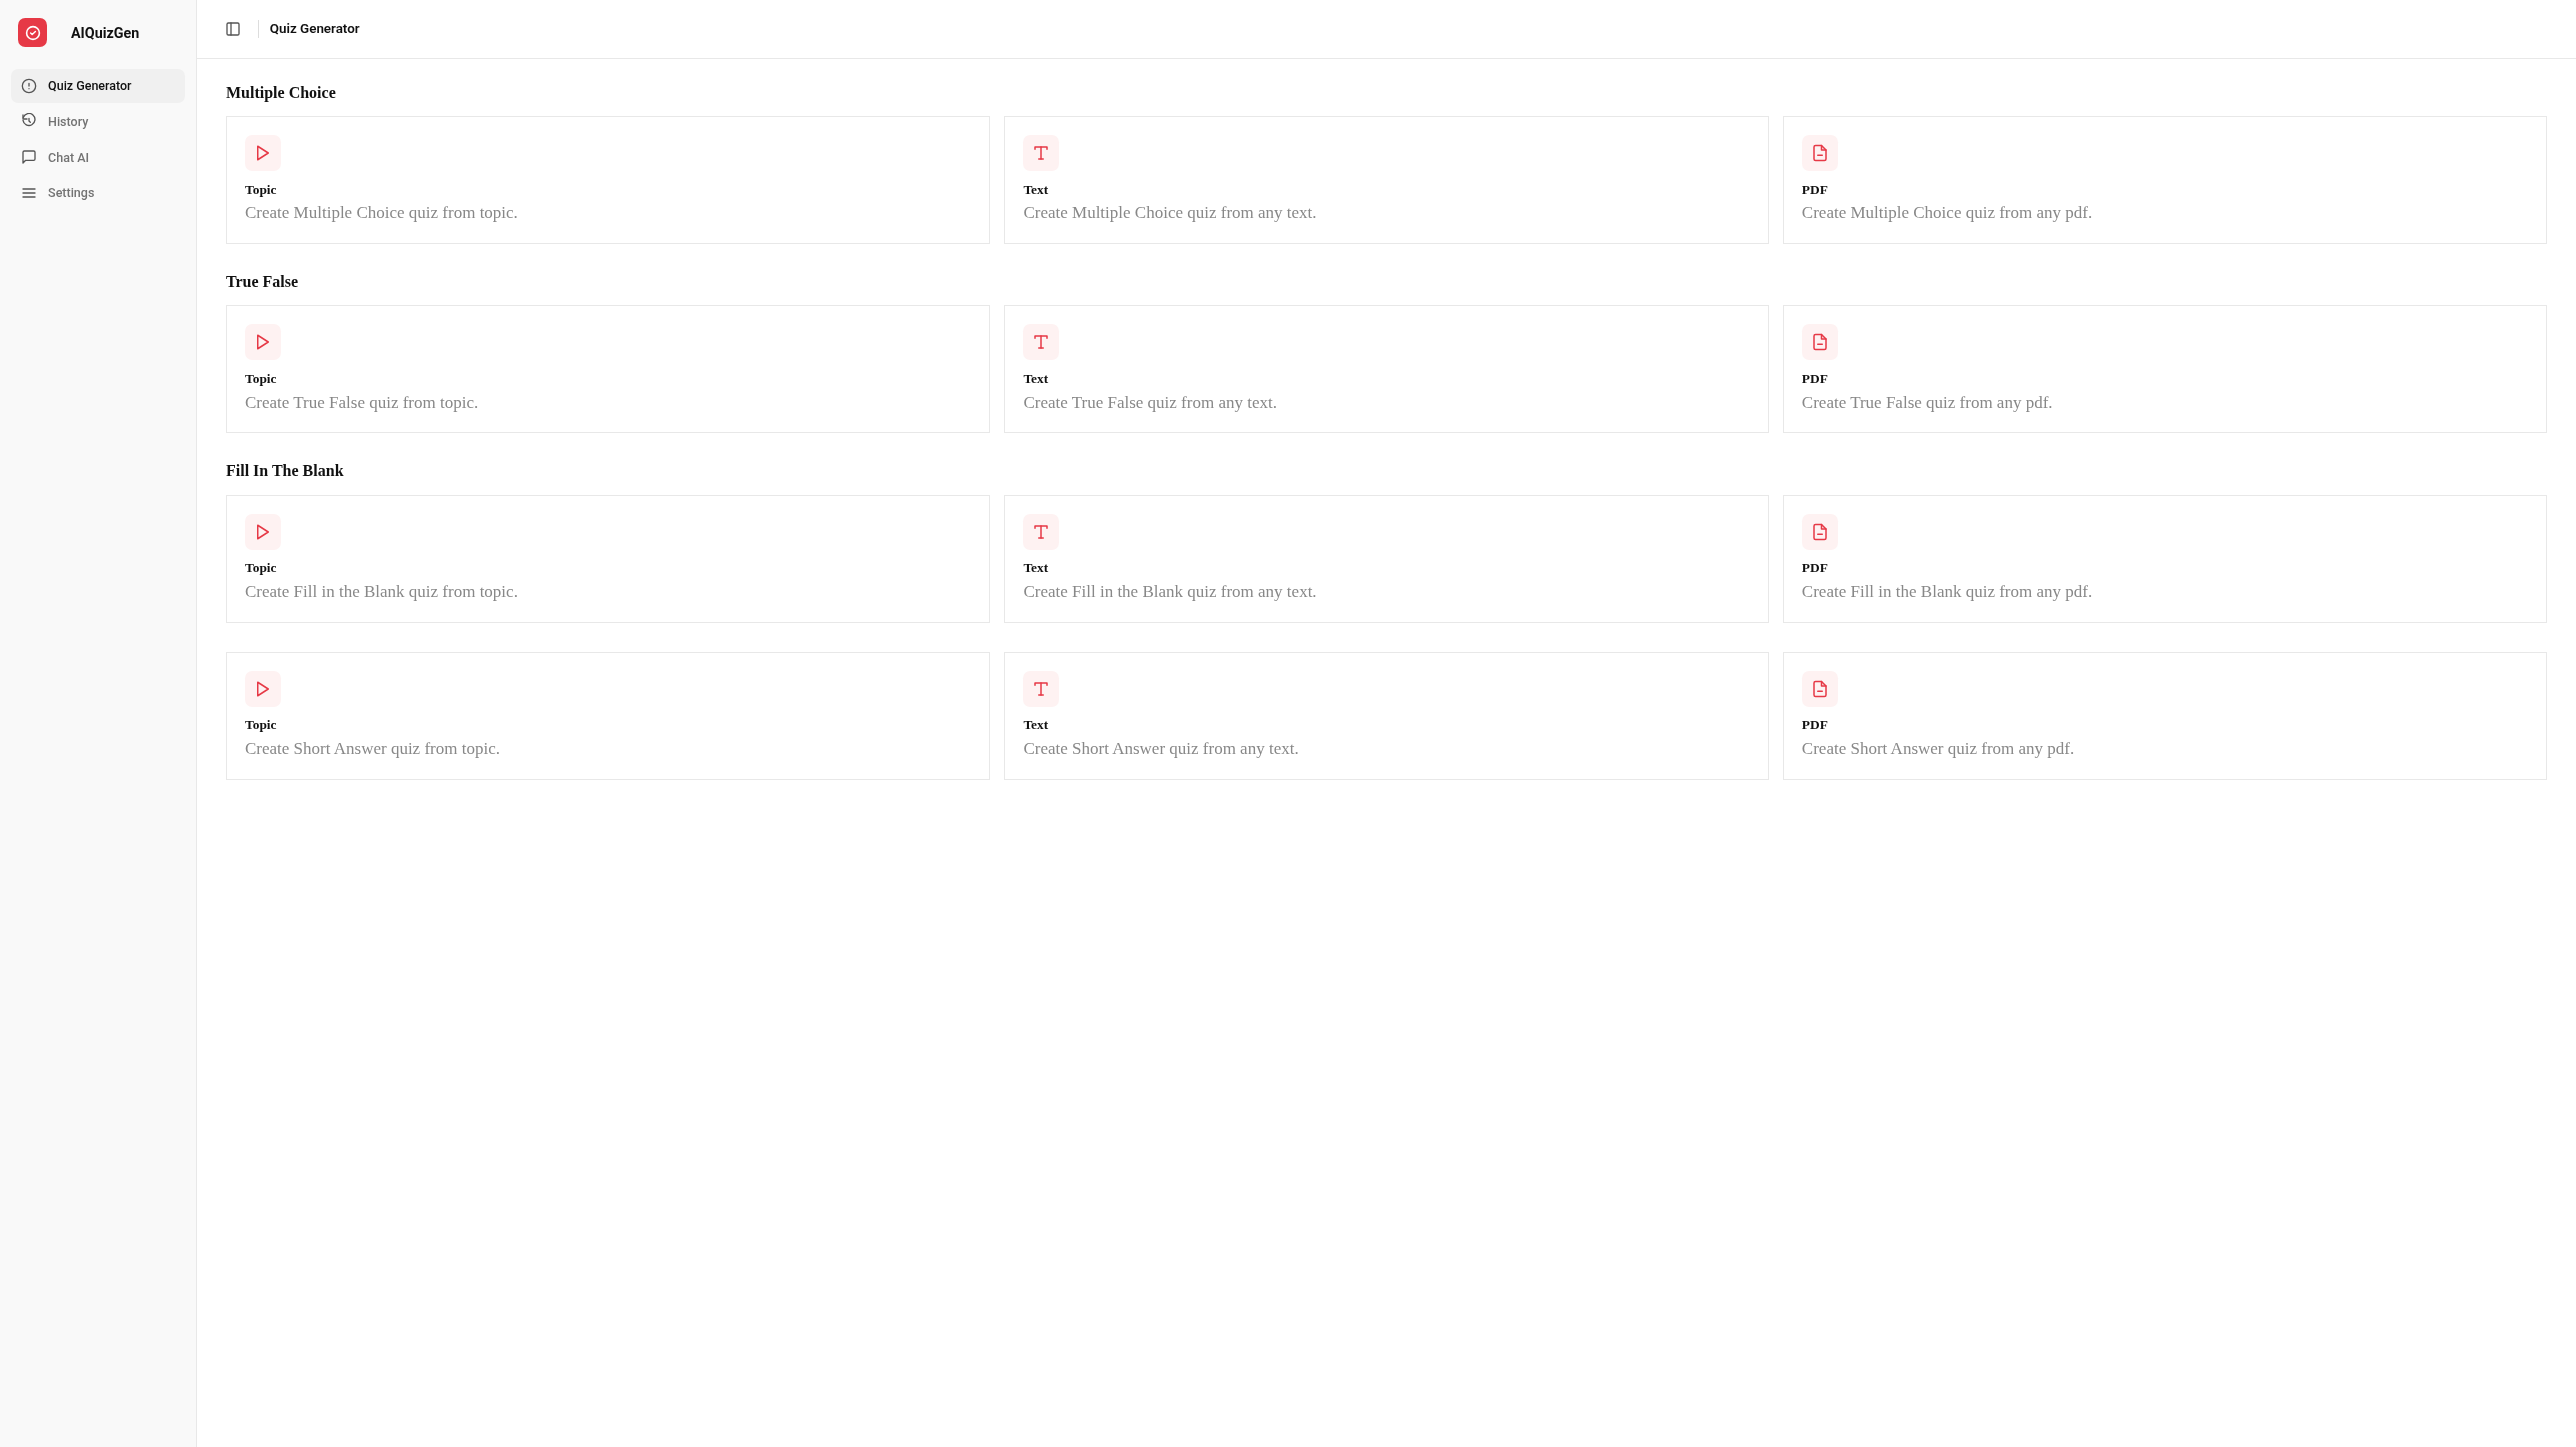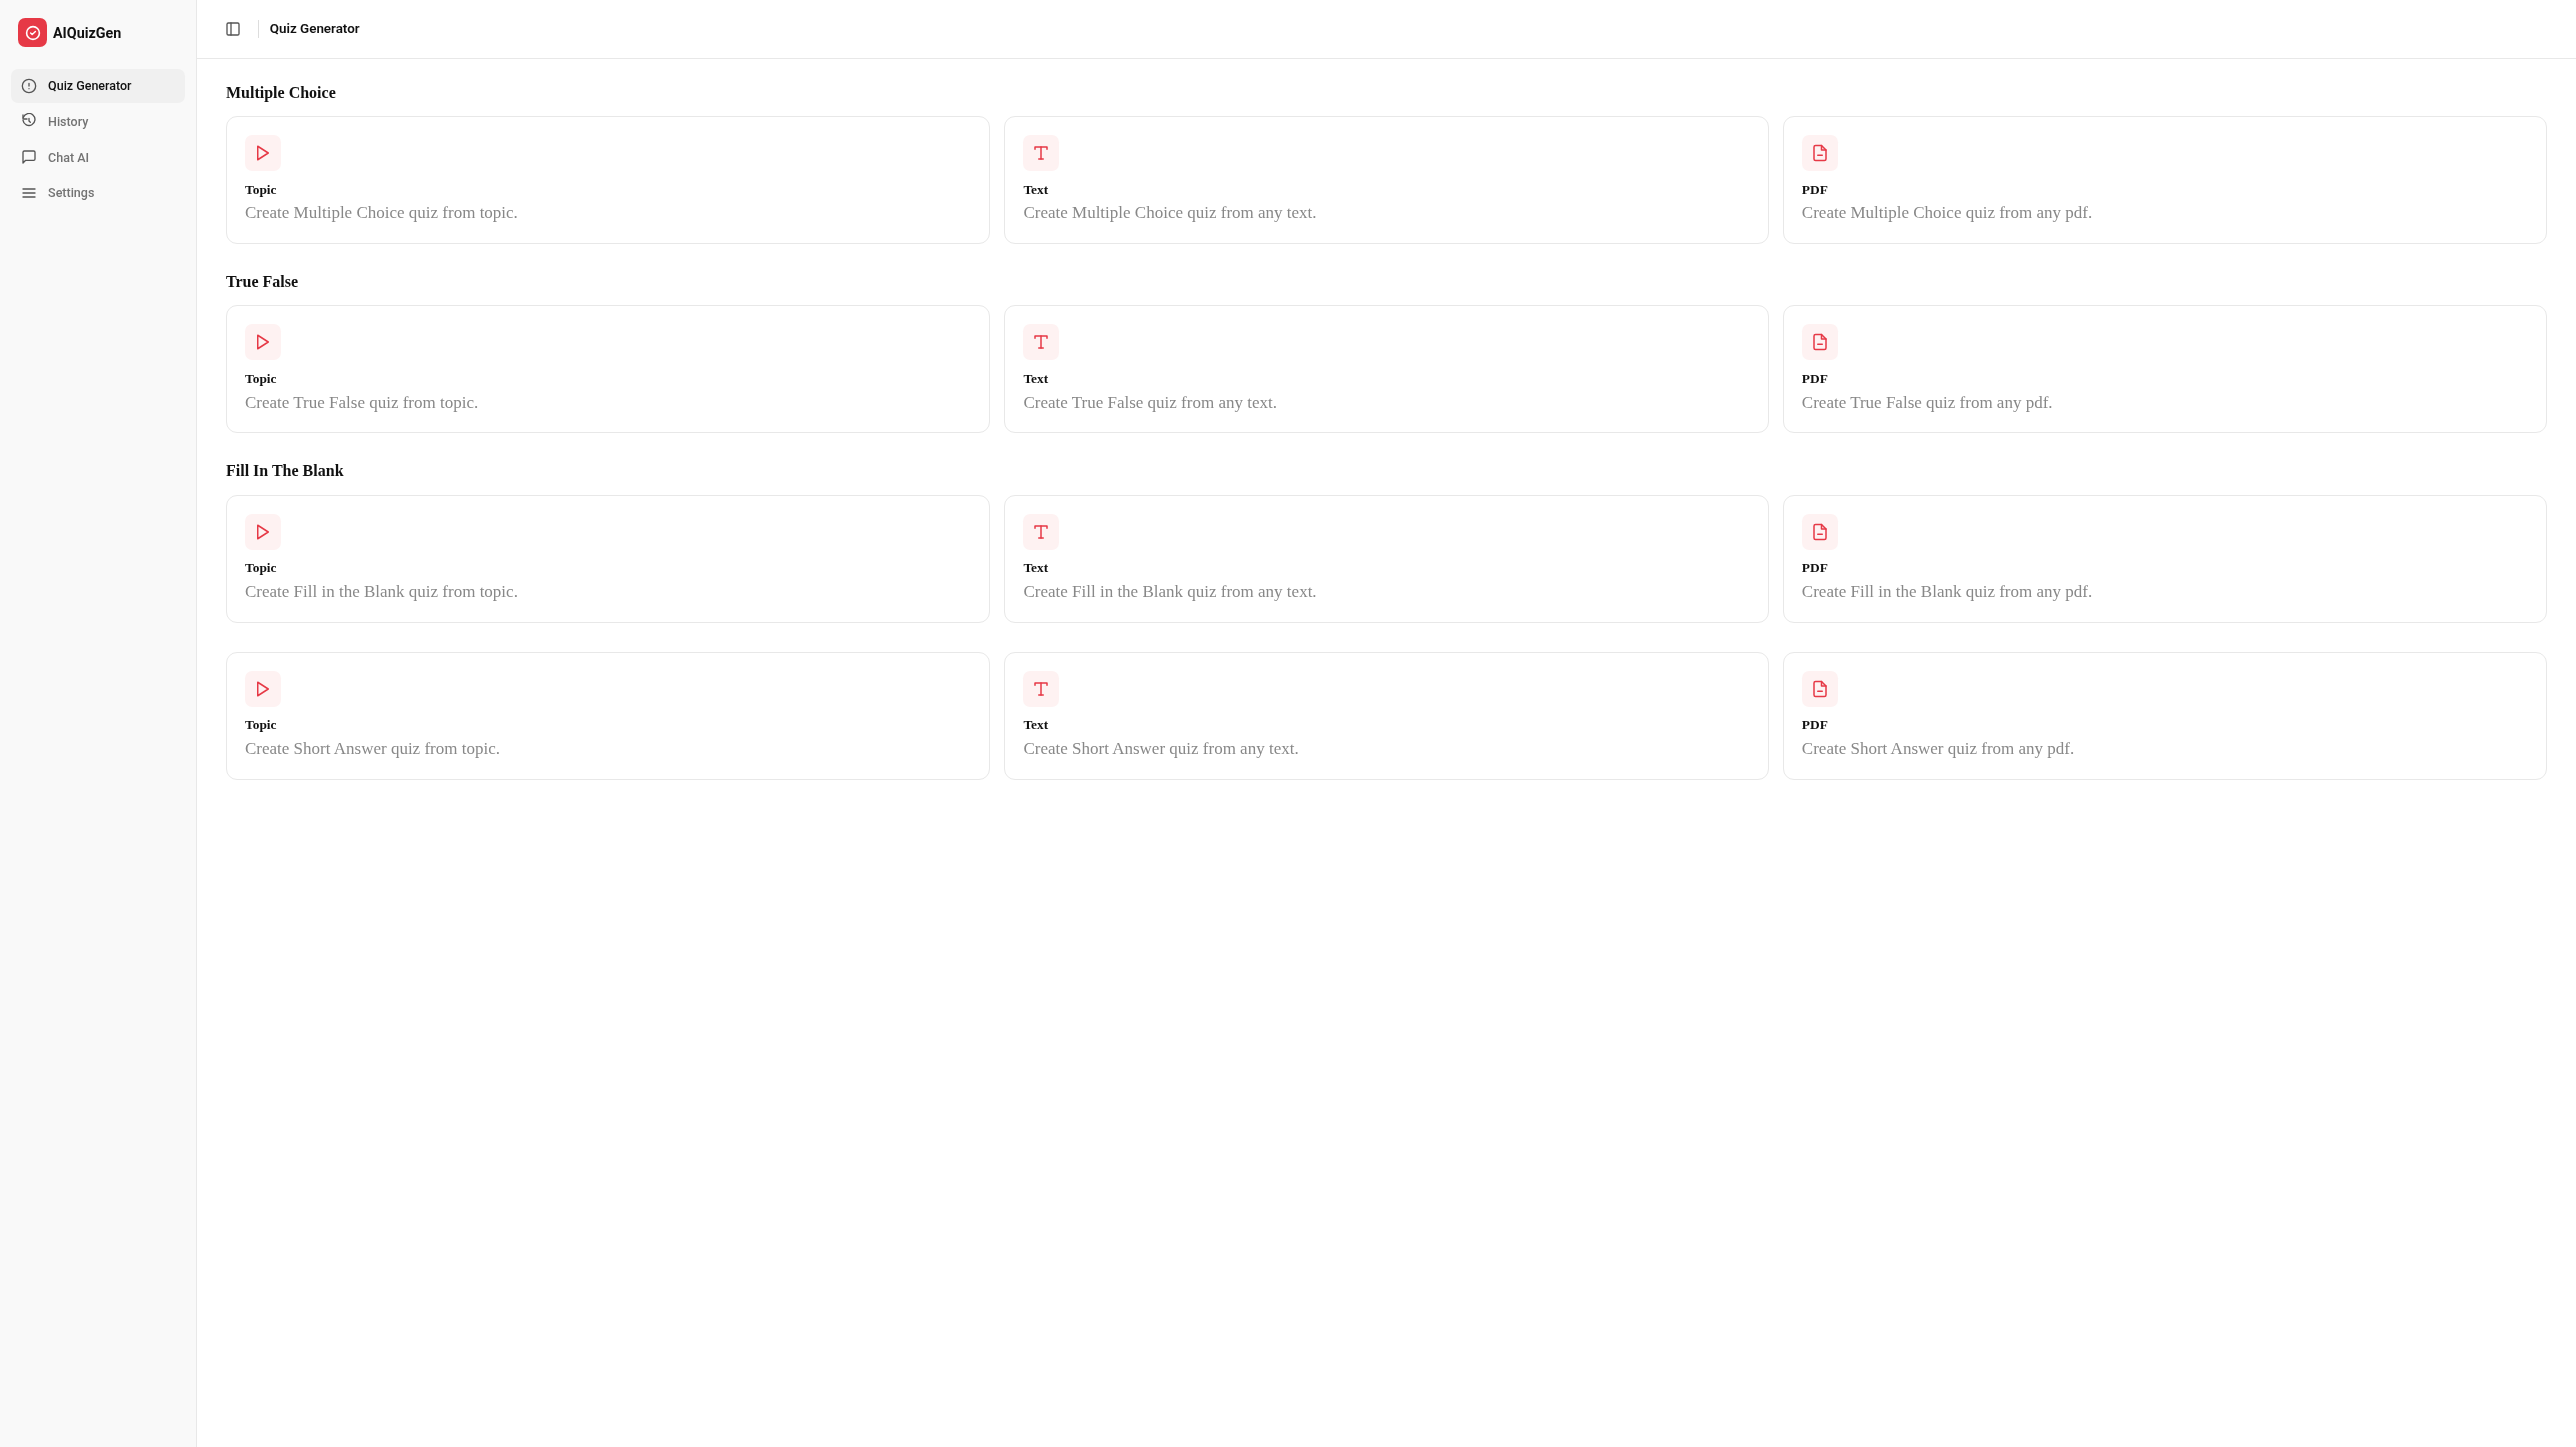--- a/index.html
+++ b/index.html
@@ -22,21 +22,21 @@
       min-width: 197px;
       background: #f9f9f9;
       border-right: 0.9px solid #e8e8e8;
       display: flex;
       flex-direction: column;
       padding: 0;
     }
     .sidebar-logo {
       display: flex;
       align-items: center;
-      gap: 6px;
+      gap: 24px;
       padding: 18px 18px 21.5px 18px;
     }
     .logo-icon {
       width: 29px;
       height: 29px;
       background: #e63946;
       border-radius: 7.2px;
       display: flex;
       align-items: center;
       justify-content: center;
@@ -137,21 +137,21 @@
       margin-bottom: 14.3px;
     }
     .cards-grid {
       display: grid;
       grid-template-columns: repeat(3, 1fr);
       gap: 14.3px;
     }
     .card {
       background: #fff;
       border: 0.9px solid #e8e8e8;
-      border-radius: 11px;
+      border-radius: 0;
       padding: 18px;
       cursor: pointer;
       transition: box-shadow 0.15s, border-color 0.15s;
     }
     .card-icon {
       width: 36px;
       height: 36px;
       background: #fef2f2;
       border-radius: 7.2px;
       display: flex;

